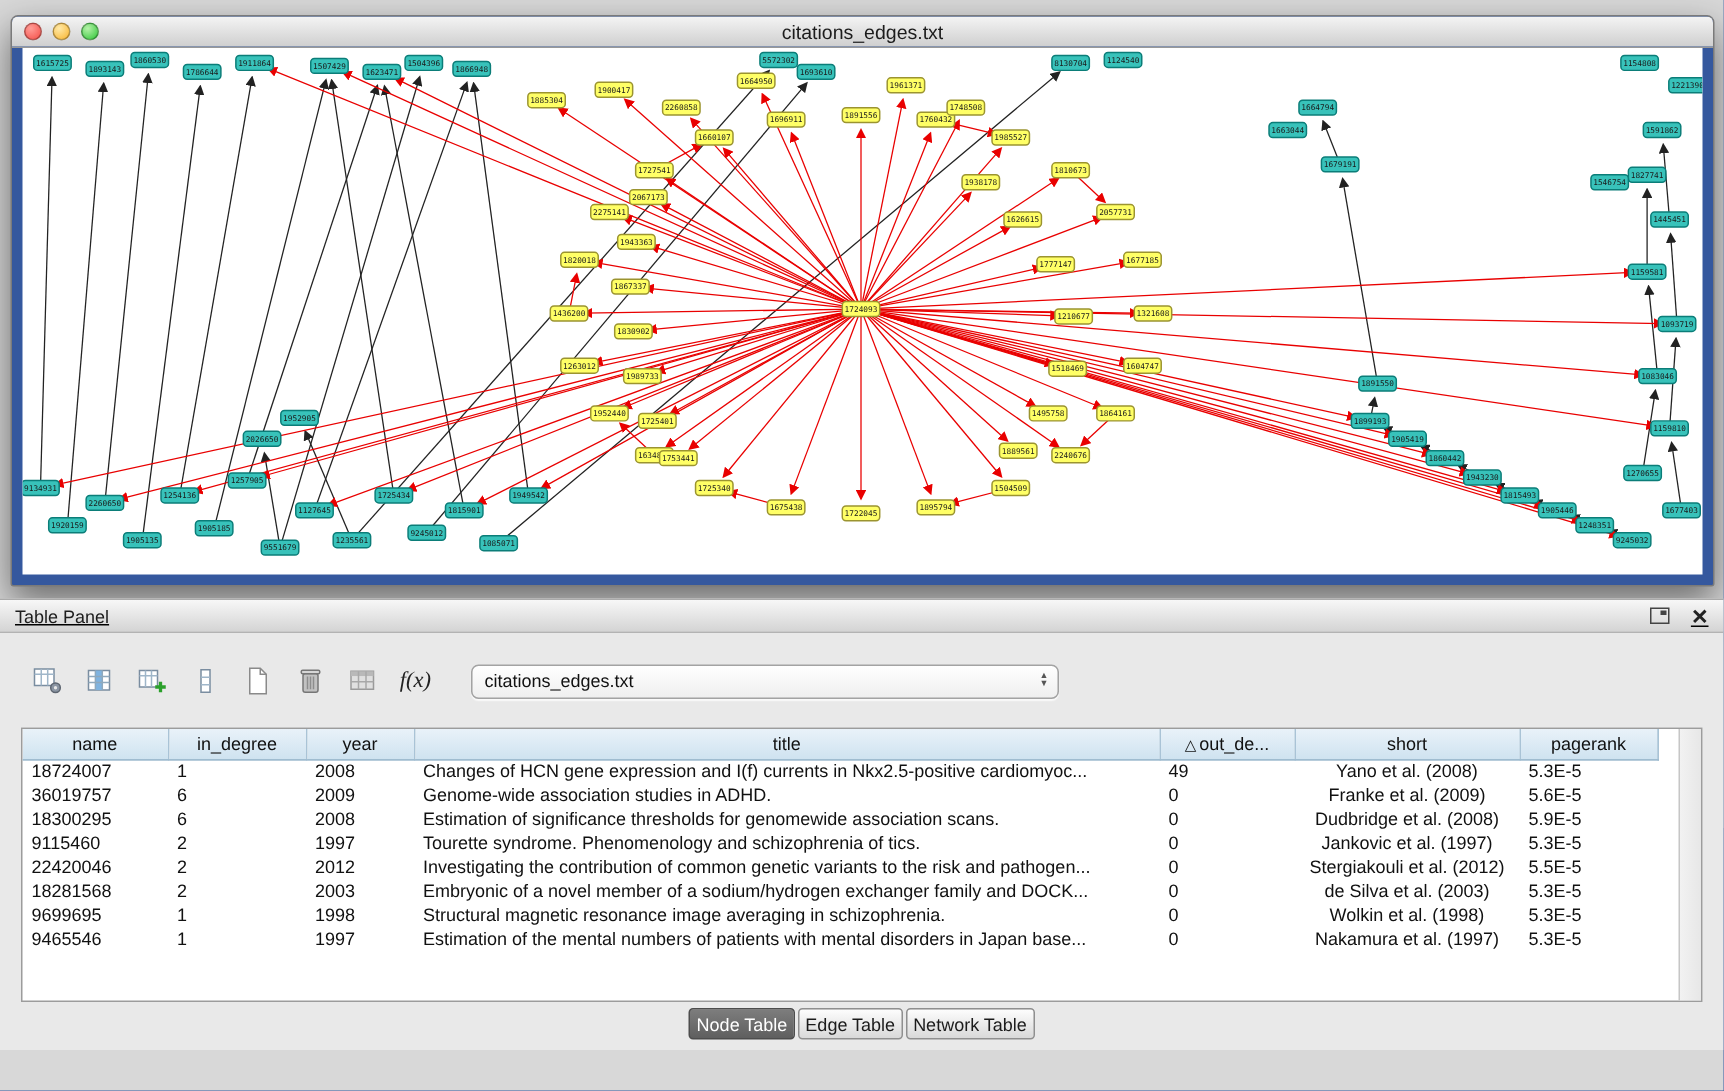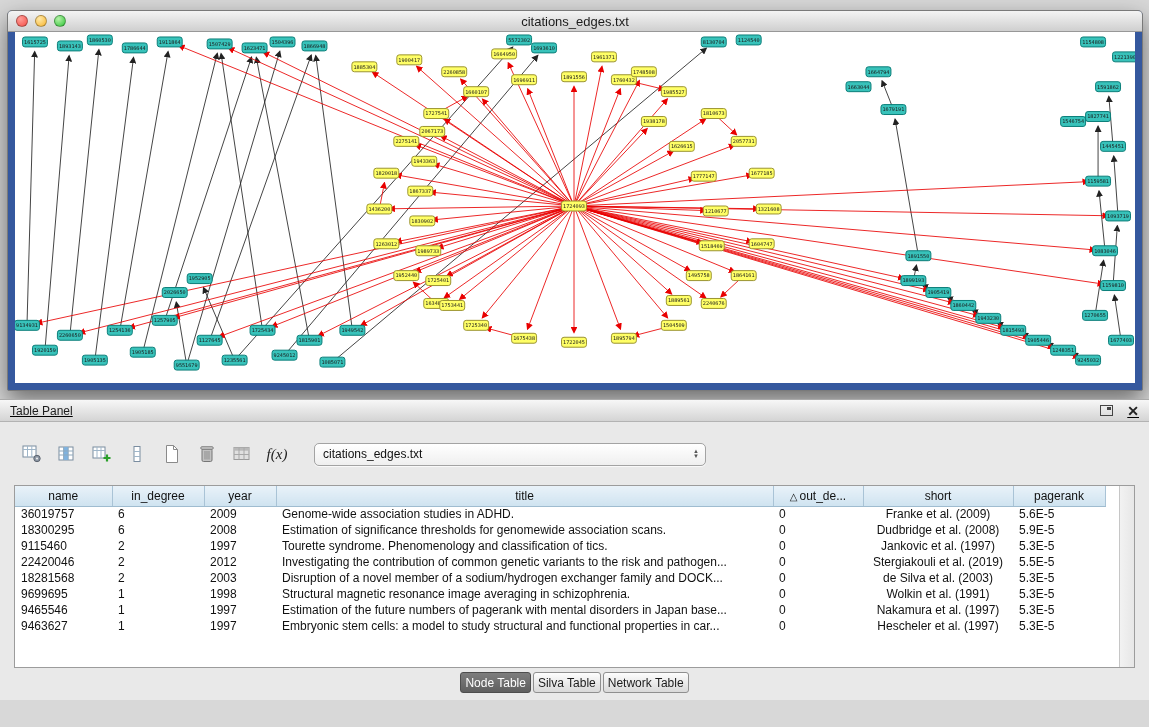--- a/index.html
+++ b/index.html
@@ -702,20 +702,30 @@
                   <th>year</th>
                   <th>title</th>
                   <th><span class="sort-glyph">△</span>out_de...</th>
                   <th>short</th>
                   <th>pagerank</th>
                   <th></th>
                 </tr>
               </thead>
             <tbody id="tbody">
                 <tr>
+                  <td>18724007</td>
+                  <td>1</td>
+                  <td>2008</td>
+                  <td>Changes of HCN gene expression and I(f) currents in Nkx2.5-positive cardiomyoc...</td>
+                  <td>49</td>
+                  <td class="center">Yano et al. (2008)</td>
+                  <td>5.3E-5</td>
+                  <td></td>
+                </tr>
+                <tr>
                   <td>36019757</td>
                   <td>6</td>
                   <td>2009</td>
                   <td>Genome-wide association studies in ADHD.</td>
                   <td>0</td>
                   <td class="center">Franke et al. (2009)</td>
                   <td>5.6E-5</td>
                   <td></td>
                 </tr>
                 <tr>
@@ -725,83 +735,73 @@
                   <td>Estimation of significance thresholds for genomewide association scans.</td>
                   <td>0</td>
                   <td class="center">Dudbridge et al. (2008)</td>
                   <td>5.9E-5</td>
                   <td></td>
                 </tr>
                 <tr>
                   <td>9115460</td>
                   <td>2</td>
                   <td>1997</td>
-                  <td>Tourette syndrome. Phenomenology and classification of tics.</td>
+                  <td>Tourette syndrome. Phenomenology and schizophrenia of tics.</td>
                   <td>0</td>
                   <td class="center">Jankovic et al. (1997)</td>
                   <td>5.3E-5</td>
                   <td></td>
                 </tr>
                 <tr>
                   <td>22420046</td>
                   <td>2</td>
                   <td>2012</td>
                   <td>Investigating the contribution of common genetic variants to the risk and pathogen...</td>
                   <td>0</td>
-                  <td class="center">Stergiakouli et al. (2019)</td>
+                  <td class="center">Stergiakouli et al. (2012)</td>
                   <td>5.5E-5</td>
                   <td></td>
                 </tr>
                 <tr>
                   <td>18281568</td>
                   <td>2</td>
                   <td>2003</td>
-                  <td>Disruption of a novel member of a sodium/hydrogen exchanger family and DOCK...</td>
+                  <td>Embryonic of a novel member of a sodium/hydrogen exchanger family and DOCK...</td>
                   <td>0</td>
                   <td class="center">de Silva et al. (2003)</td>
                   <td>5.3E-5</td>
                   <td></td>
                 </tr>
                 <tr>
                   <td>9699695</td>
                   <td>1</td>
                   <td>1998</td>
                   <td>Structural magnetic resonance image averaging in schizophrenia.</td>
                   <td>0</td>
-                  <td class="center">Wolkin et al. (1991)</td>
+                  <td class="center">Wolkin et al. (1998)</td>
                   <td>5.3E-5</td>
                   <td></td>
                 </tr>
                 <tr>
                   <td>9465546</td>
                   <td>1</td>
                   <td>1997</td>
-                  <td>Estimation of the future numbers of pagerank with mental disorders in Japan base...</td>
+                  <td>Estimation of the mental numbers of patients with mental disorders in Japan base...</td>
                   <td>0</td>
                   <td class="center">Nakamura et al. (1997)</td>
-                  <td>5.3E-5</td>
-                  <td></td>
-                </tr>
-                <tr>
-                  <td>9463627</td>
-                  <td>1</td>
-                  <td>1997</td>
-                  <td>Embryonic stem cells: a model to study structural and functional properties in car...</td>
-                  <td>0</td>
-                  <td class="center">Hescheler et al. (1997)</td>
                   <td>5.3E-5</td>
                   <td></td>
                 </tr>
               </tbody>
           </table>
         </div>
         <div class="vscroll"></div>
       </div>
 
       <div class="tabs-row" id="tabs-row">
           <button class="tab active">Node Table</button>
-          <button class="tab">Silva Table</button>
+          <button class="tab">Edge Table</button>
           <button class="tab">Network Table</button>
         </div>
     </div>
   </div>
 
 </div>
 
 </body></html>

